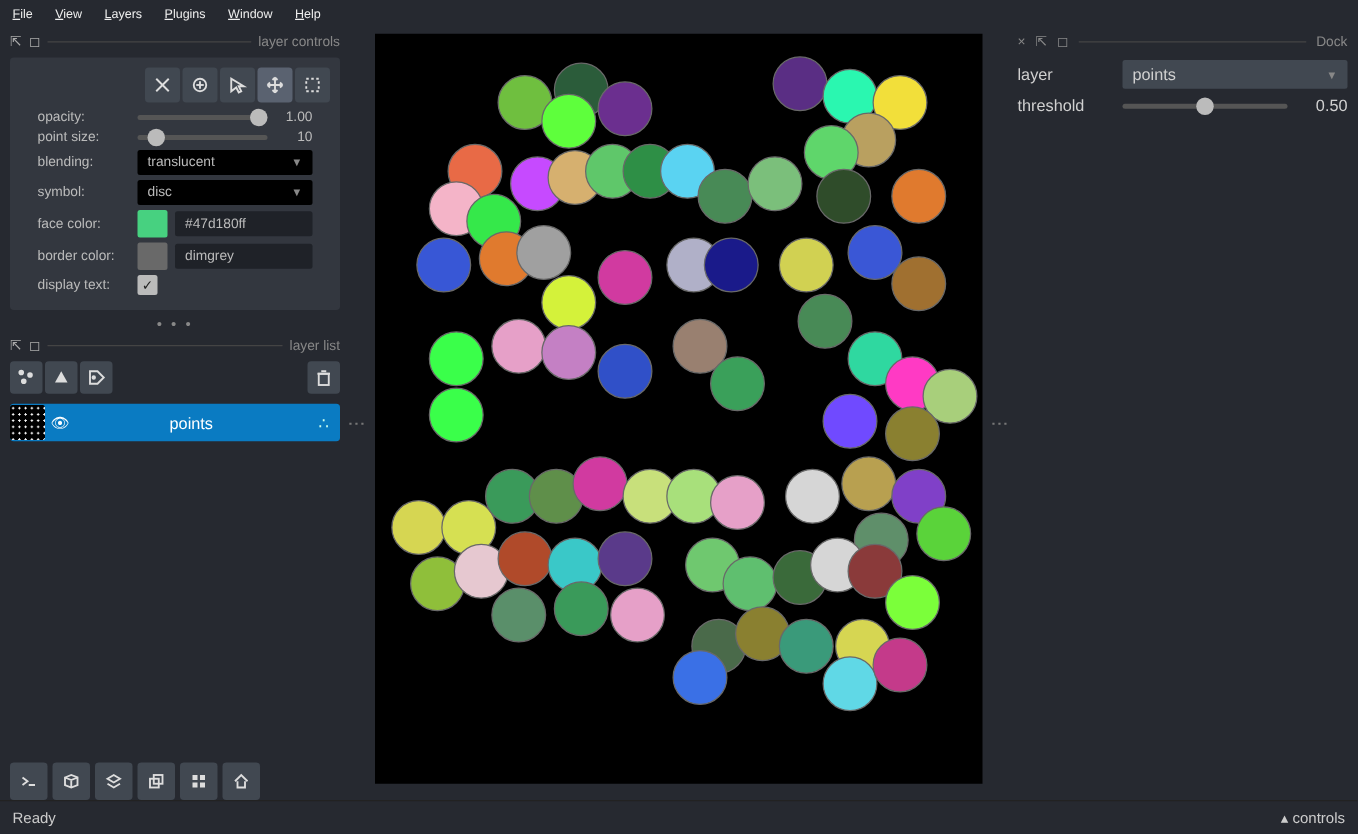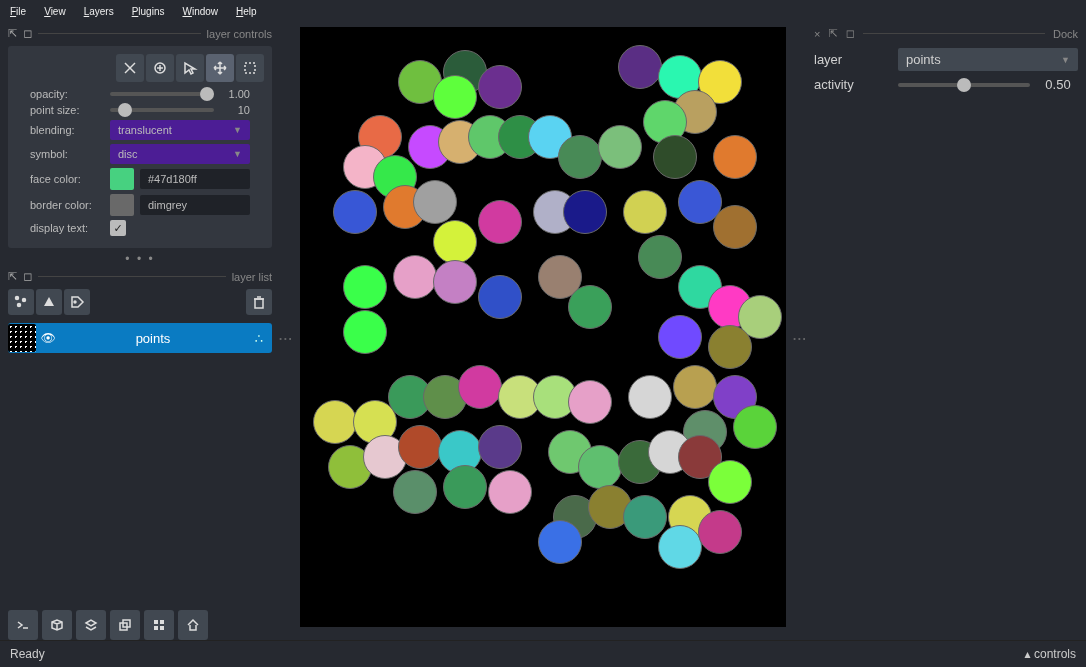--- a/index.html
+++ b/index.html
@@ -18,21 +18,21 @@
 .icons-small { display: flex; gap: 6px; font-size: 11px; color: #aaa; }
 .controls-panel { background: #33373f; border-radius: 3px; padding: 8px; margin-top: 4px; }
 .tool-row { display: flex; justify-content: flex-end; gap: 2px; margin-bottom: 6px; }
 .tool-btn { width: 28px; height: 28px; background: #414851; border-radius: 3px; display: flex; align-items: center; justify-content: center; color: #ddd; cursor: pointer; font-size: 14px; }
 .tool-btn.active { background: #5a6270; }
 .prop-row { display: flex; align-items: center; gap: 6px; margin: 4px 14px; font-size: 11px; color: #bbb; }
 .prop-row .label { width: 74px; }
 .slider { flex: 1; height: 4px; background: #555; border-radius: 2px; position: relative; cursor: pointer; }
 .slider .thumb { position: absolute; top: -5px; width: 14px; height: 14px; background: #bbb; border-radius: 50%; }
 .value { width: 30px; text-align: right; font-size: 11px; }
-.dropdown { flex: 1; background: #4c1d95; padding: 4px 8px; border-radius: 2px; display: flex; justify-content: space-between; align-items: center; cursor: pointer; }
+.dropdown { flex: 1; background: #000000; padding: 4px 8px; border-radius: 2px; display: flex; justify-content: space-between; align-items: center; cursor: pointer; }
 .dropdown .chev { color: #888; font-size: 9px; }
 .color-swatch { width: 24px; height: 22px; border-radius: 2px; cursor: pointer; }
 .color-text { flex: 1; background: #1f2228; padding: 4px 8px; border-radius: 2px; }
 .checkbox { width: 16px; height: 16px; background: #bbb; border-radius: 2px; display: flex; align-items: center; justify-content: center; color: #222; font-size: 11px; cursor: pointer; }
 .dots-handle { text-align: center; color: #888; letter-spacing: 2px; margin: 2px 0; }
 .layer-tools { display: flex; gap: 2px; margin-top: 4px; align-items: center; }
 .layer-tool { width: 26px; height: 26px; background: #414851; border-radius: 3px; display: flex; align-items: center; justify-content: center; color: #ddd; cursor: pointer; }
 .layer-tools .spacer { flex: 1; }
 .layer-item { display: flex; align-items: center; background: #0a7bc2; border-radius: 3px; margin-top: 6px; height: 30px; color: #fff; cursor: pointer; }
 .layer-item .thumb { width: 28px; height: 28px; background: #000; border-radius: 2px; background-image: radial-gradient(#fff 1px, transparent 1px); background-size: 5px 5px; }
@@ -326,25 +326,25 @@
       <span>Dock</span>
     </div>
     <div class="right-row">
       <span class="rlabel">layer</span>
       <div class="dropdown" style="background:#414851">
           <span>points</span>
           <span class="chev">▼</span>
         </div>
     </div>
     <div class="right-row">
-      <span class="rlabel">activity</span>
+      <span class="rlabel">threshold</span>
       <div class="slider" style="flex:1">
           <div class="thumb" style="left:calc(50% - 7px)"></div>
         </div>
-      <span style="width:40px;text-align:center">0.50</span>
+      <span style="width:40px;text-align:right">0.50</span>
     </div>
   </div>
 </div>
 
 <div class="statusbar">
   <span>Ready</span>
   <span>▴ <span>controls</span></span>
 </div>
 
 </body></html>

